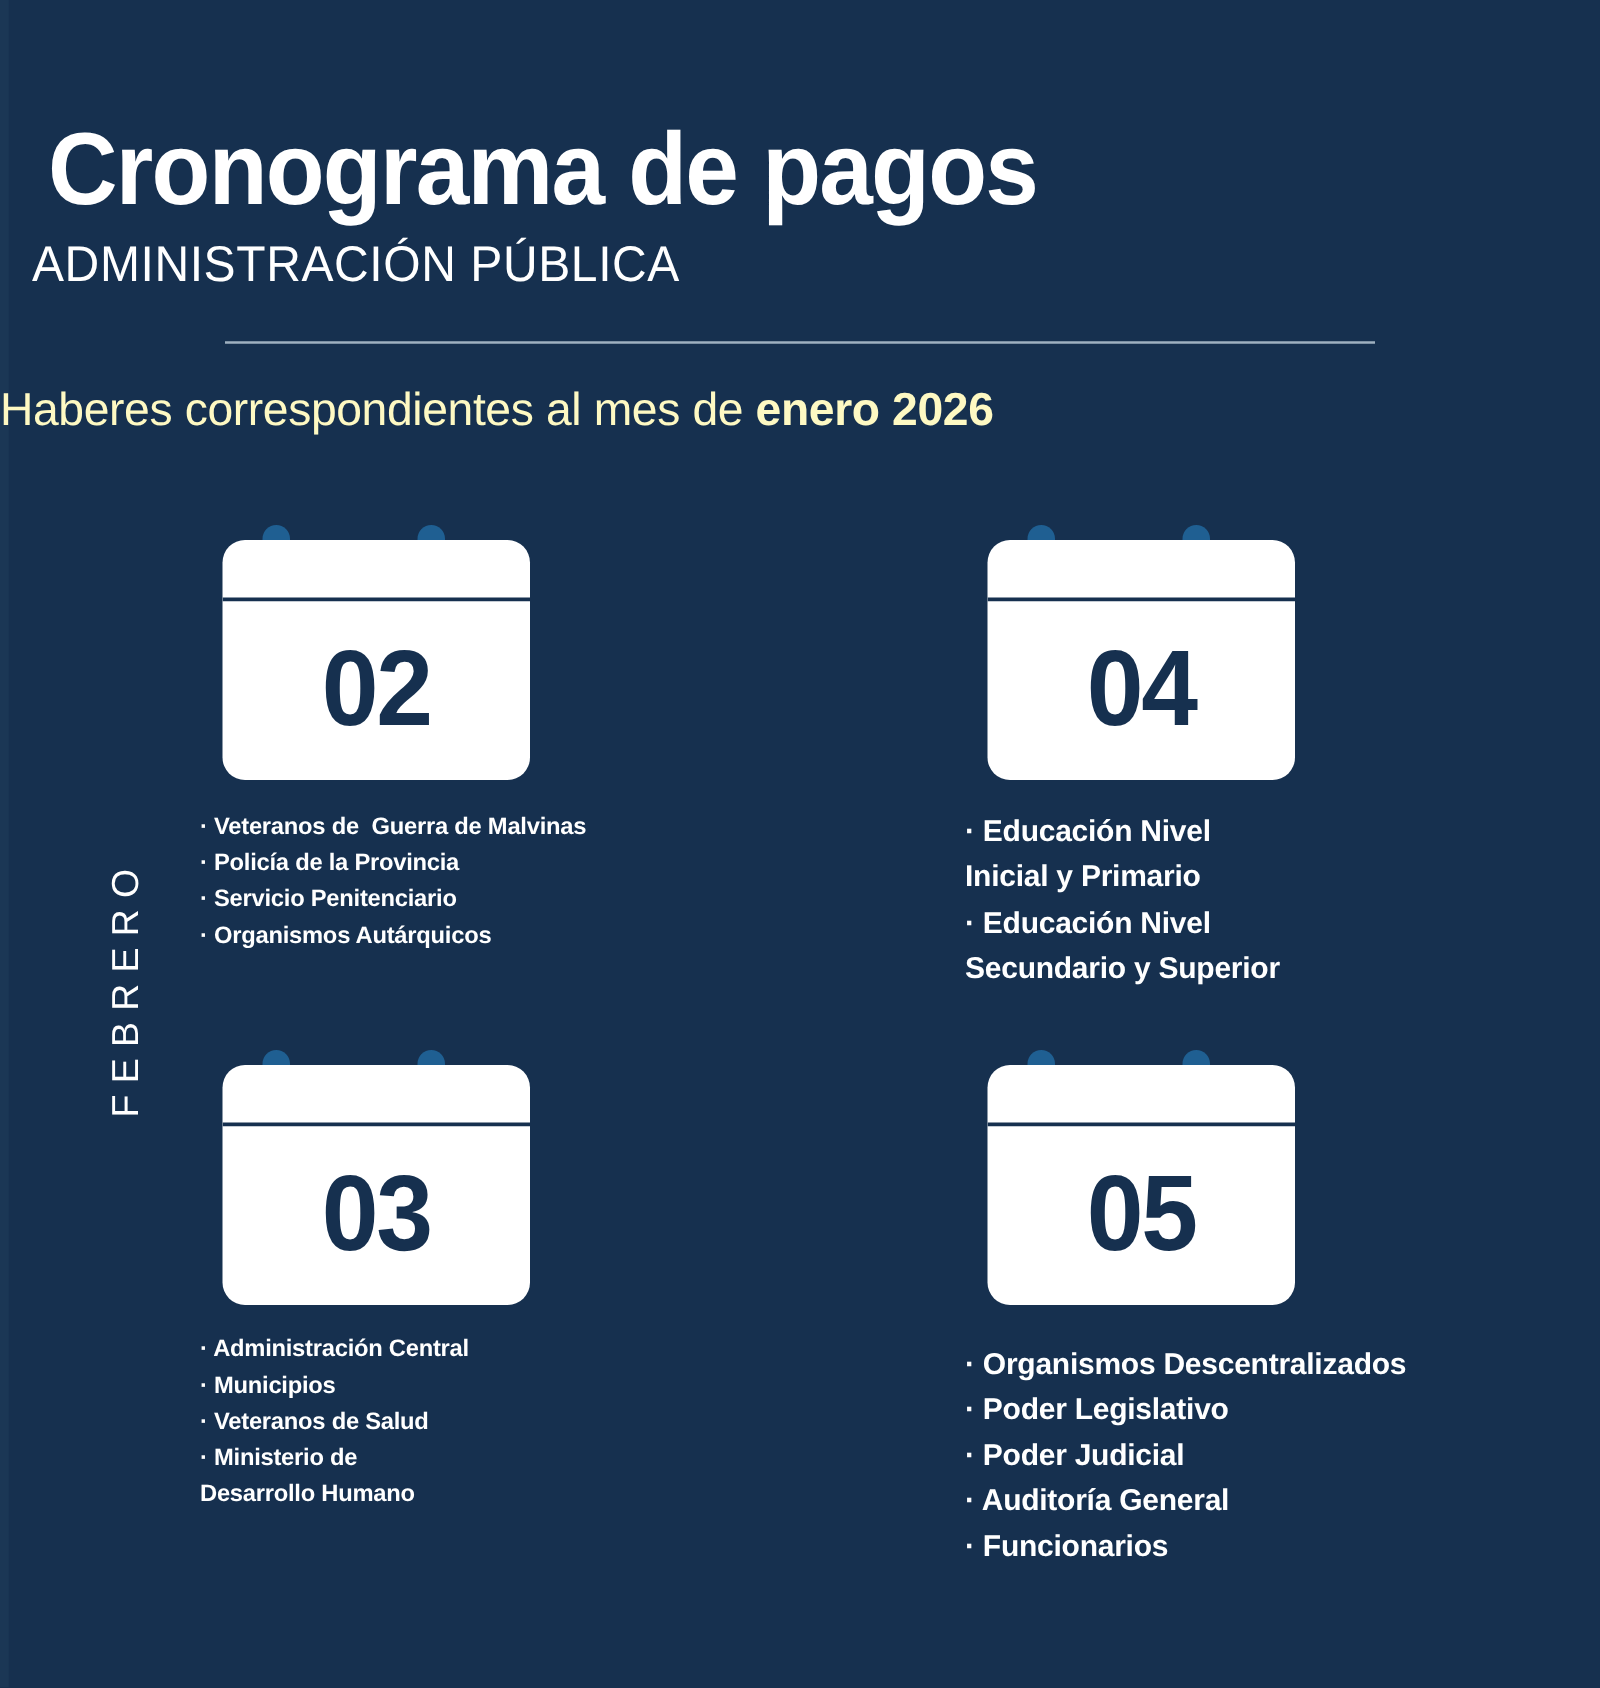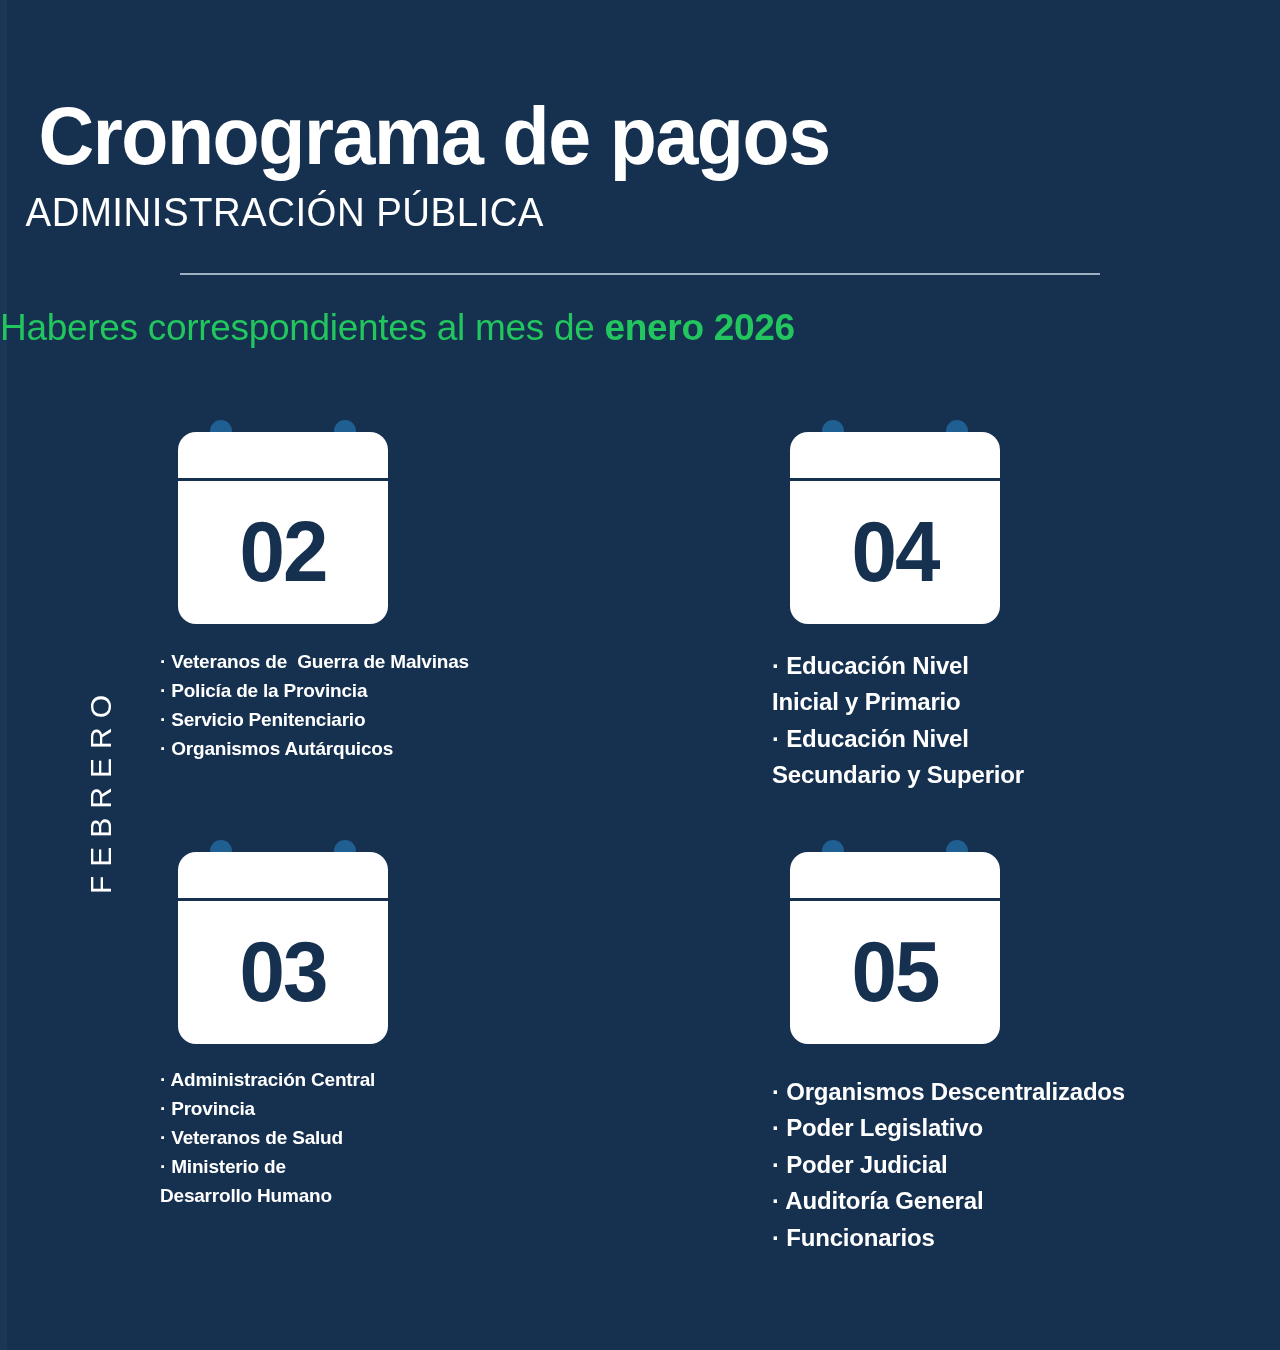--- a/index.html
+++ b/index.html
@@ -62,21 +62,21 @@
     height: 2px;
     background: #9fb0c0;
     margin: 38px auto 0 auto;
     border: 0;
   }
   .period-line {
     margin: 32px 0 0 0;
     font-size: 37px;
     font-weight: 400;
     letter-spacing: -0.3px;
-    color: #22c55e;
+    color: #fef9c3;
   }
   .period-line .strong {
     font-weight: 700;
   }
 
   
   .month-label {
     position: absolute;
     left: 76px;
     top: 660px;
@@ -124,21 +124,21 @@
     background: #1f5f92;
     border-radius: 11px;
     z-index: 1;
   }
   .cal-ring.left  { left: 32px; }
   .cal-ring.right { left: 156px; }
   .cal-body {
     position: absolute;
     top: 12px;
     left: 0;
-    width: 210px;
+    width: 246px;
     height: 192px;
     background: #ffffff;
     border-radius: 18px;
     z-index: 2;
     overflow: hidden;
   }
   .cal-rule {
     position: absolute;
     top: 46px;
     left: 0;
@@ -246,21 +246,21 @@
       <div class="calendar">
         <div class="cal-ring left"></div>
         <div class="cal-ring right"></div>
         <div class="cal-body">
           <div class="cal-rule"></div>
           <div class="cal-day">03</div>
         </div>
       </div>
       <ul class="list">
         <li>· Administración Central</li>
-        <li>· Provincia</li>
+        <li>· Municipios</li>
         <li>· Veteranos de Salud</li>
         <li>· Ministerio de
 Desarrollo Humano</li>
       </ul>
     </div>
 
     <div class="cell block-05 col-right">
       <div class="calendar">
         <div class="cal-ring left"></div>
         <div class="cal-ring right"></div>

